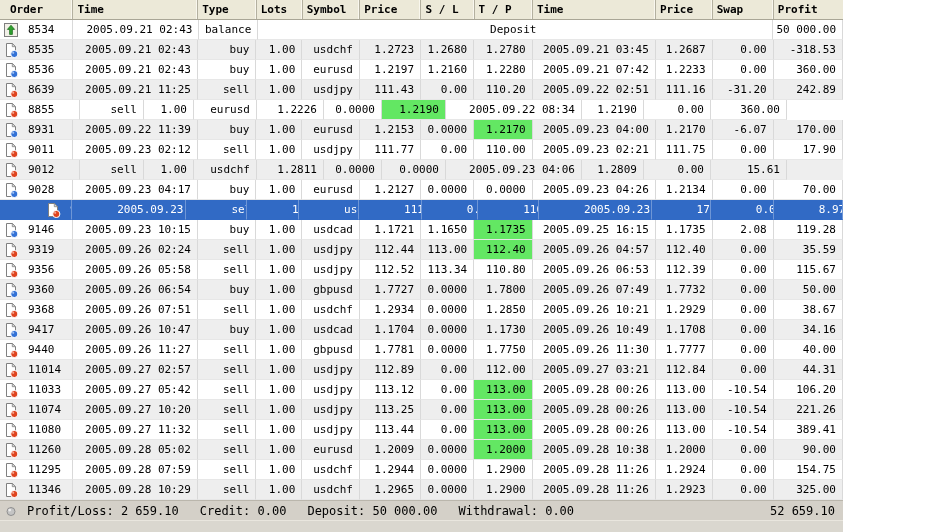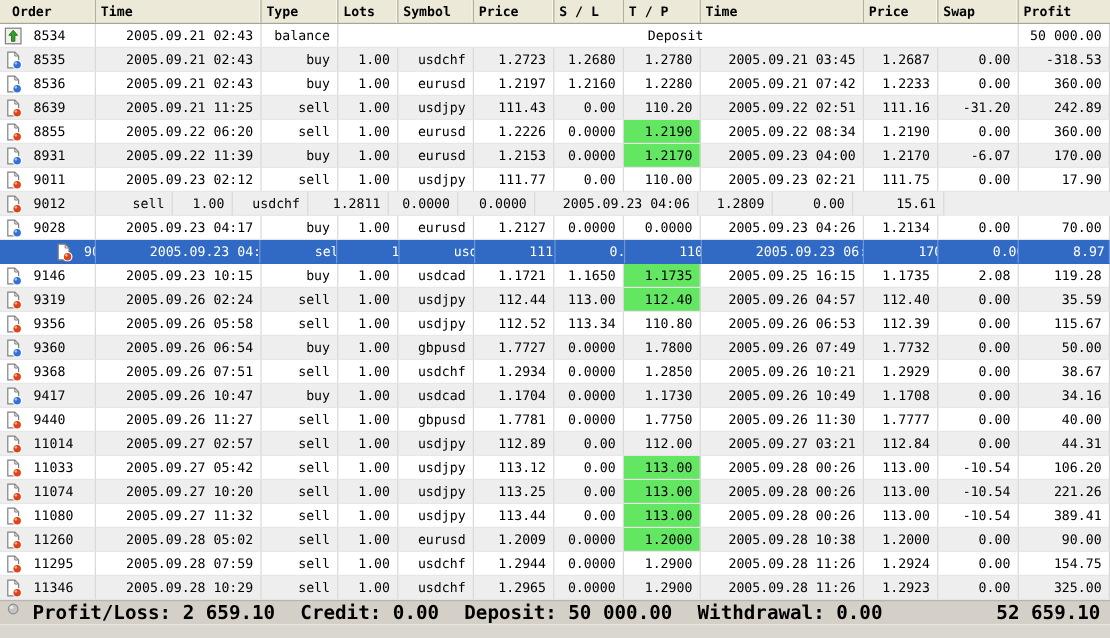--- a/index.html
+++ b/index.html
@@ -1,18 +1,18 @@
 <!DOCTYPE html>
 <html><head>
 <meta charset="utf-8">
 <style>
   * { margin:0; padding:0; box-sizing:border-box; }
   html,body { background:#fff; }
   body { font-family:"DejaVu Sans Mono","Liberation Mono",monospace; font-size:11px; color:#000; }
-  #app { width:925px; height:532px; background:#0c4a6e; overflow:hidden; position:relative; }
+  #app { width:843px; height:532px; background:#0c4a6e; overflow:hidden; position:relative; }
 
   
   .hdr { display:flex; height:20px; background:#ece9d8; border-bottom:1px solid #a9a696; }
   .hcell { height:100%; line-height:19px; padding:0 6px 0 4px; text-align:left;
            border-right:1px solid #b3b09f; box-shadow:inset -1px 0 0 #f9f7ee;
            white-space:pre; overflow:hidden; font-weight:bold; }
   .hcell.left { text-align:left; padding-left:10px; }
   .hcell:last-child { border-right:none; box-shadow:none; }
 
   
@@ -32,22 +32,22 @@
   
   .c0{width:80px}.c1{width:138px}.c2{width:64px}.c3{width:50px}.c4{width:63px}
   .c5{width:67px}.c6{width:58px}.c7{width:64px}.c8{width:136px}.c9{width:62px}
   .c10{width:67px}.c11{width:76px}
   .cmerge{width:567px} 
 
   .icon { width:16px; height:16px; display:inline-block; flex:0 0 16px; }
 
   
   .footer { height:32px; background:#d4d0c8; border-top:1px solid #bab6ac; }
-  .statusbar { height:19px; display:flex; align-items:flex-start; padding:0 8px 0 5px;
-               font-weight:bold; font-size:16px; }
+  .statusbar { height:19px; display:flex; align-items:center; padding:0 8px 0 5px;
+               font-weight:normal; font-size:12px; }
   .statusbar .ball { margin-right:10px; display:inline-flex; }
   .f-item { margin-right:21px; white-space:pre; }
   .f-total { margin-left:auto; white-space:pre; }
   .footer-strip { height:13px; background:#dad7cf; border-top:1px solid #e9e6de; }
 </style>
 </head>
 <body>
 
 <div id="app">
   <div class="hdr" id="hdr">
@@ -132,21 +132,20 @@
         <div class="cell c10">-31.20</div>
         <div class="cell c11">242.89</div>
       </div>
       <div class="row">
         <div class="cell c0 left order-cell"><span class="icon"><svg width="16" height="16" viewBox="0 0 16 16">
               <path d="M3.5 1.5 H9.3 L12.5 4.7 V14.5 H3.5 Z" fill="#ffffff" stroke="#808080"></path>
               <path d="M9.3 1.5 L12.5 4.7 H9.3 Z" fill="#e3e3e3" stroke="#808080" stroke-width="0.8"></path>
               <circle cx="11.3" cy="12" r="3.6" fill="#df431d" stroke="#ffffff" stroke-width="1"></circle>
               <circle cx="10.2" cy="10.8" r="1.1" fill="#f3a68f"></circle>
             </svg></span><span class="num">8855</span></div>
-        <div class="cell c1">2005.09.22 06:20</div>
         <div class="cell c2">sell</div>
         <div class="cell c3">1.00</div>
         <div class="cell c4">eurusd</div>
         <div class="cell c5">1.2226</div>
         <div class="cell c6">0.0000</div>
         <div class="cell c7 tp-hit">1.2190</div>
         <div class="cell c8">2005.09.22 08:34</div>
         <div class="cell c9">1.2190</div>
         <div class="cell c10">0.00</div>
         <div class="cell c11">360.00</div>

